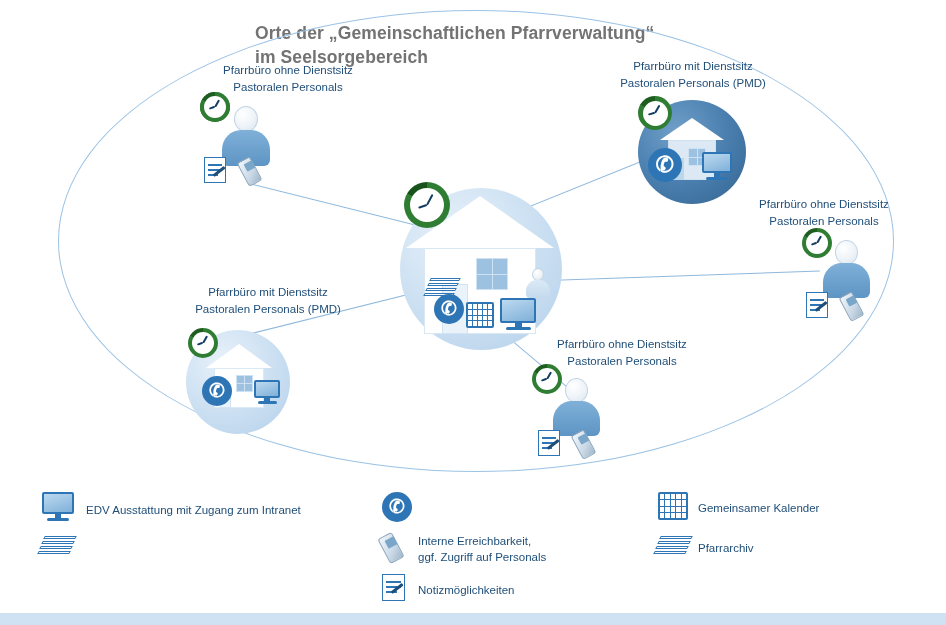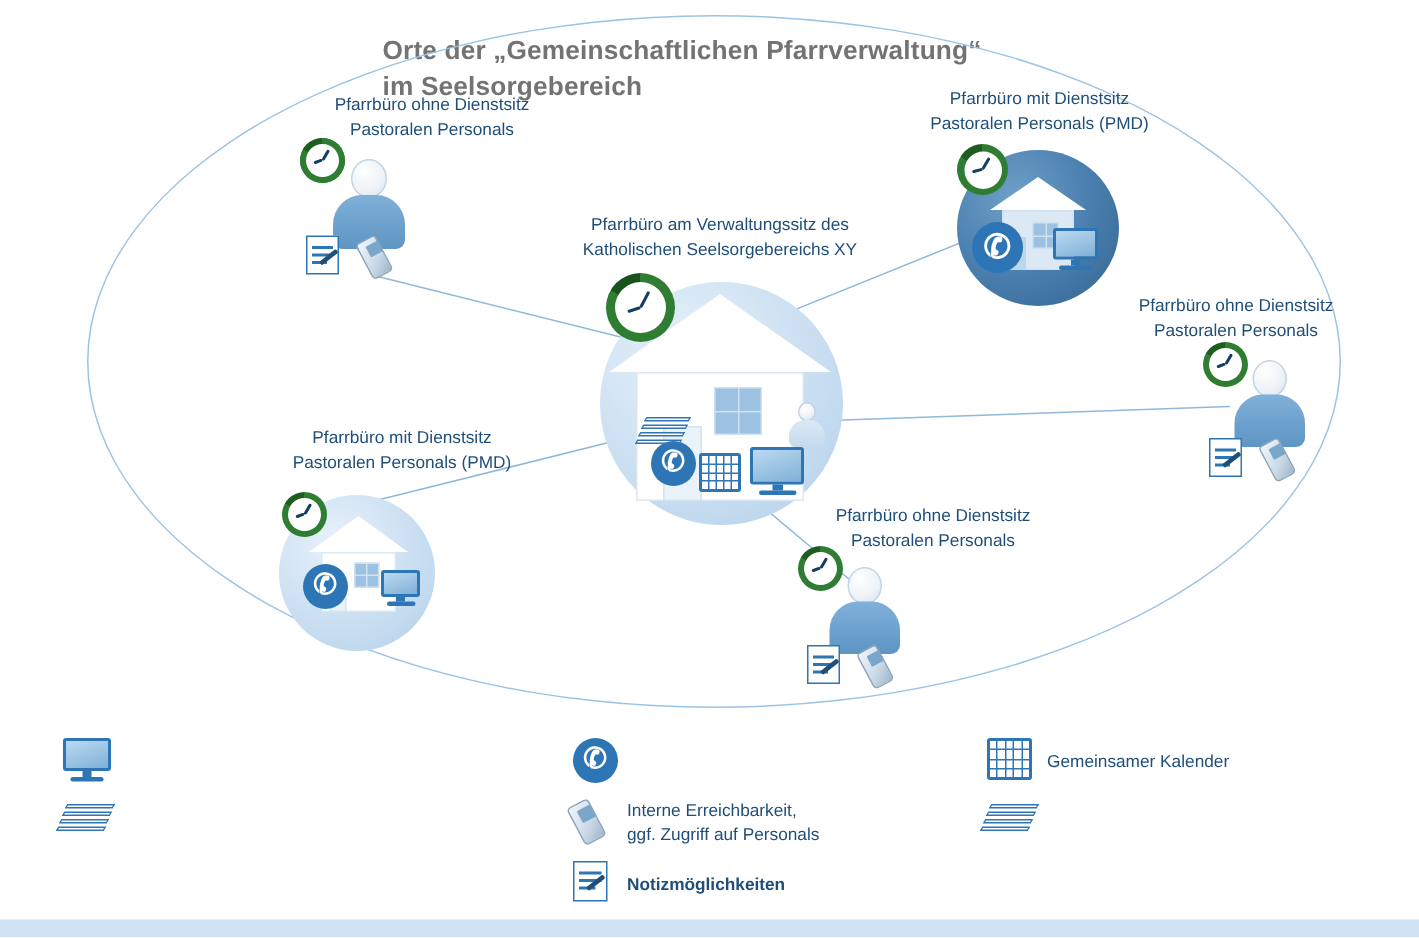--- a/index.html
+++ b/index.html
@@ -330,22 +330,20 @@
 
   <div class="phone-ic" style="left:648px; top:148px; width:34px; height:34px; font-size:22px; line-height:34px;">
     <span>✆</span>
   </div>
   <div class="monitor" style="left:700px; top:152px; width:34px; height:30px;">
     <div class="screen" style="left:2px; top:0; width:30px; height:21px;"></div>
     <div class="stand" style="left:14px; top:21px; width:6px; height:4px;"></div>
     <div class="base" style="left:6px; top:25px; width:22px; height:3px;"></div>
   </div>
 
-  <div class="nlabel" style="left:370px; top:142px; width:220px;">Pfarrbüro am Verwaltungssitz des
-Katholischen Seelsorgebereichs XY</div>
 
   <div class="disc disc-light" style="left:400px; top:188px; width:162px; height:162px;"></div>
 
   <div class="house" style="left:406px; top:196px; width:148px; height:142px;">
     <div class="roof" style="left:0; top:0; border-width:0 74px 52px 74px; border-color: transparent transparent #ffffff transparent;"></div>
     <div class="body" style="left:18px; top:52px; width:112px; height:86px; background:#ffffff; border-color:#d9e7f3;"></div>
     <div class="win" style="left:70px; top:62px; width:32px; height:32px;">
         <i></i>
         <i></i>
         <i></i>
@@ -486,20 +484,21 @@
   <div class="mobile" style="left:572px; top:429px; width:32px; height:30px;">
     <div class="bodyp" style="left:4px; top:2px; width:15px; height:27px;"></div>
     <div class="scr" style="left:7px; top:6px; width:9px; height:8px;"></div>
   </div>
 
   <div class="monitor" style="left:40px; top:492px; width:36px; height:30px;">
     <div class="screen" style="left:2px; top:0; width:32px; height:22px;"></div>
     <div class="stand" style="left:15px; top:22px; width:6px; height:4px;"></div>
     <div class="base" style="left:7px; top:26px; width:22px; height:3px;"></div>
   </div>
+  <div class="legend-item" style="left:86px; top:502px; width:260px;">EDV Ausstattung mit Zugang zum Intranet</div>
 
   <div class="archive" style="left:38px; top:536px; width:44px; height:24px;">
     <div class="lay" style="left:6px; top:0;  width:32px;"></div>
     <div class="lay" style="left:4px; top:5px; width:32px;"></div>
     <div class="lay" style="left:2px; top:10px; width:32px;"></div>
     <div class="lay" style="left:0px; top:15px; width:32px;"></div>
   </div>
 
   <div class="phone-ic" style="left:382px; top:492px; width:30px; height:30px; font-size:19px; line-height:30px;">
     <span>✆</span>
@@ -512,21 +511,21 @@
   <div class="legend-item" style="left:418px; top:533px; width:210px;">Interne Erreichbarkeit,
 ggf. Zugriff auf Personals</div>
 
   <div class="note" style="left:382px; top:574px; width:28px; height:30px;">
     <div class="sheet" style="left:0; top:0; width:23px; height:27px;"></div>
     <div class="ln" style="left:4px; top:7px; width:15px;"></div>
     <div class="ln" style="left:4px; top:12px; width:15px;"></div>
     <div class="ln" style="left:4px; top:17px; width:11px;"></div>
     <div class="pen" style="left:8px; top:13px;"></div>
   </div>
-  <div class="legend-item" style="left:418px; top:582px; width:200px;font-weight:bold;">Notizmöglichkeiten</div>
+  <div class="legend-item" style="left:418px; top:582px; width:200px;">Notizmöglichkeiten</div>
 
   <div class="calendar" style="left:658px; top:492px; width:30px; height:28px;">
     <div class="grid">
       <i></i>
         <i></i>
         <i></i>
         <i></i>
         <i></i>
       <i></i>
         <i></i>
@@ -546,15 +545,16 @@
     </div>
   </div>
   <div class="legend-item" style="left:698px; top:500px; width:220px;">Gemeinsamer Kalender</div>
 
   <div class="archive" style="left:654px; top:536px; width:44px; height:24px;">
     <div class="lay" style="left:6px; top:0;  width:32px;"></div>
     <div class="lay" style="left:4px; top:5px; width:32px;"></div>
     <div class="lay" style="left:2px; top:10px; width:32px;"></div>
     <div class="lay" style="left:0px; top:15px; width:32px;"></div>
   </div>
+  <div class="legend-item" style="left:698px; top:540px; width:200px;">Pfarrarchiv</div>
 
   <div class="footer-bar"></div>
 </div>
 
 </body></html>

